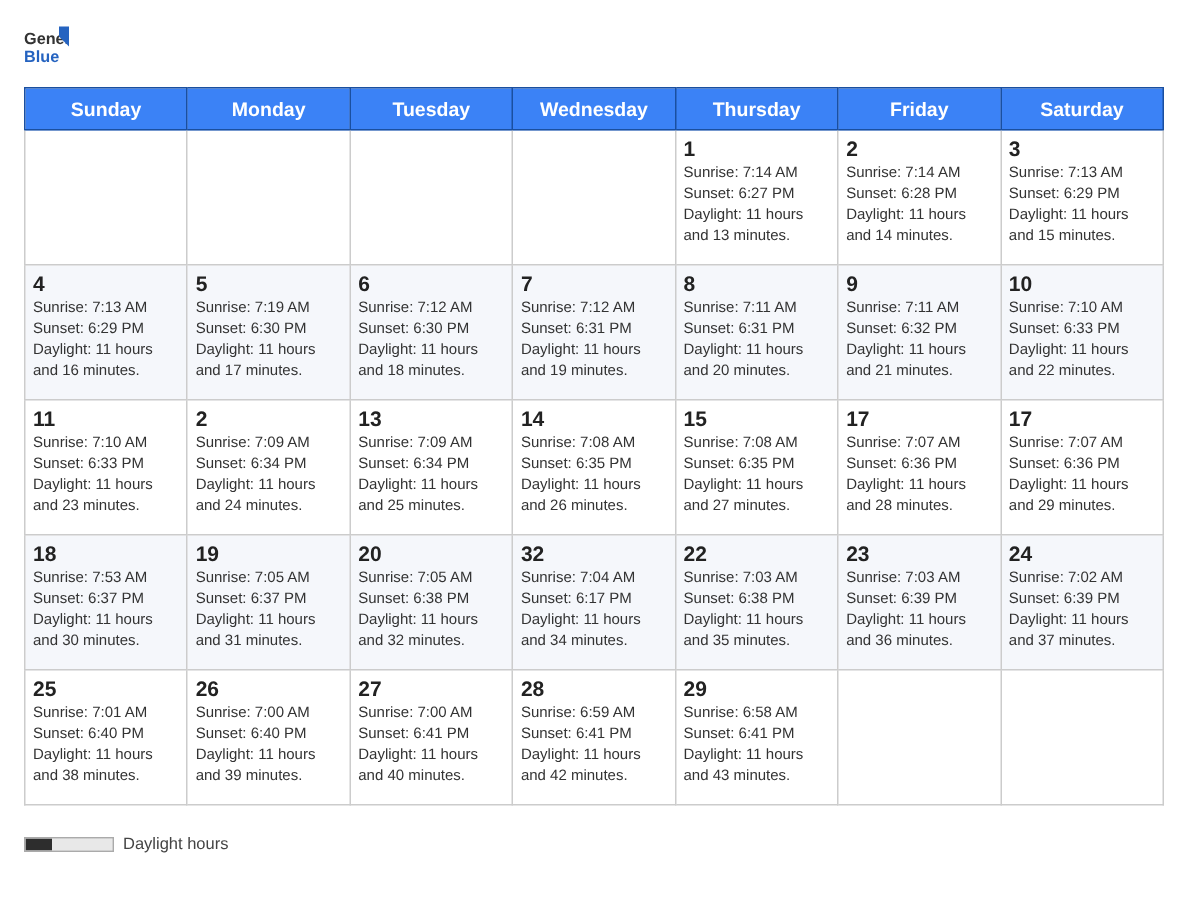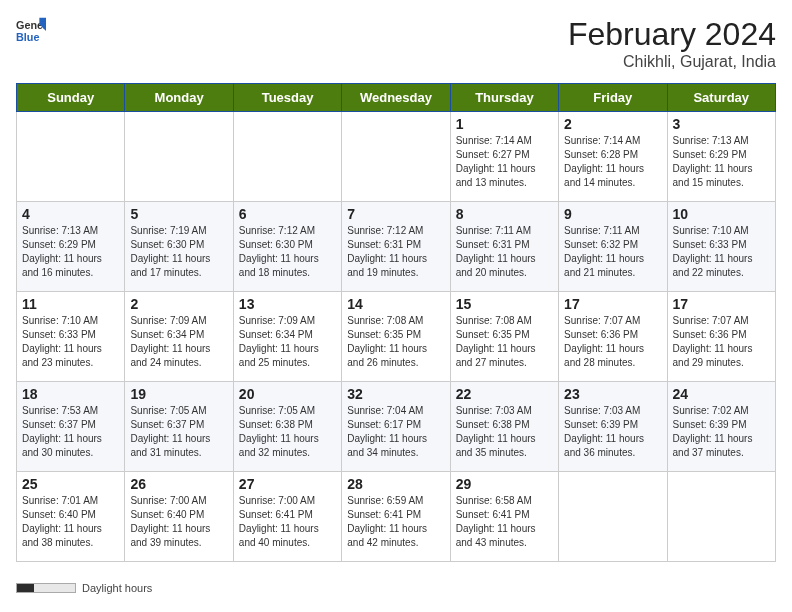--- a/index.html
+++ b/index.html
@@ -36,21 +36,21 @@
     .location {
       font-size: 16px;
       color: #444;
     }
     table {
       width: 100%;
       border-collapse: collapse;
       table-layout: fixed;
     }
     thead tr th {
-      background: #4d7c0f;
+      background: #3b82f6;
       color: #fff;
       font-size: 13px;
       font-weight: bold;
       padding: 6px 4px;
       text-align: center;
       border: 1px solid #1a4fa0;
     }
     tbody tr td {
       border: 1px solid #ccc;
       vertical-align: top;
@@ -98,24 +98,20 @@
 </head>
 <body>
 
 <div class="header">
   <div class="logo">
     <svg class="logo-icon" viewBox="0 0 36 36" xmlns="http://www.w3.org/2000/svg">
       <text x="0" y="16" font-size="13" font-weight="bold" fill="#333" font-family="Arial">General</text>
       <text x="0" y="30" font-size="13" font-weight="bold" fill="#2563c0" font-family="Arial">Blue</text>
       <polygon points="28,2 36,2 36,18 28,10" fill="#2563c0"></polygon>
     </svg>
-  </div>
-  <div class="title-block">
-    <div class="month-year">February 2024</div>
-    <div class="location">Chikhli, Gujarat, India</div>
   </div>
 </div>
 
 <table>
   <thead>
     <tr>
     <th>Sunday</th>
         <th>Monday</th>
         <th>Tuesday</th>
         <th>Wednesday</th>

